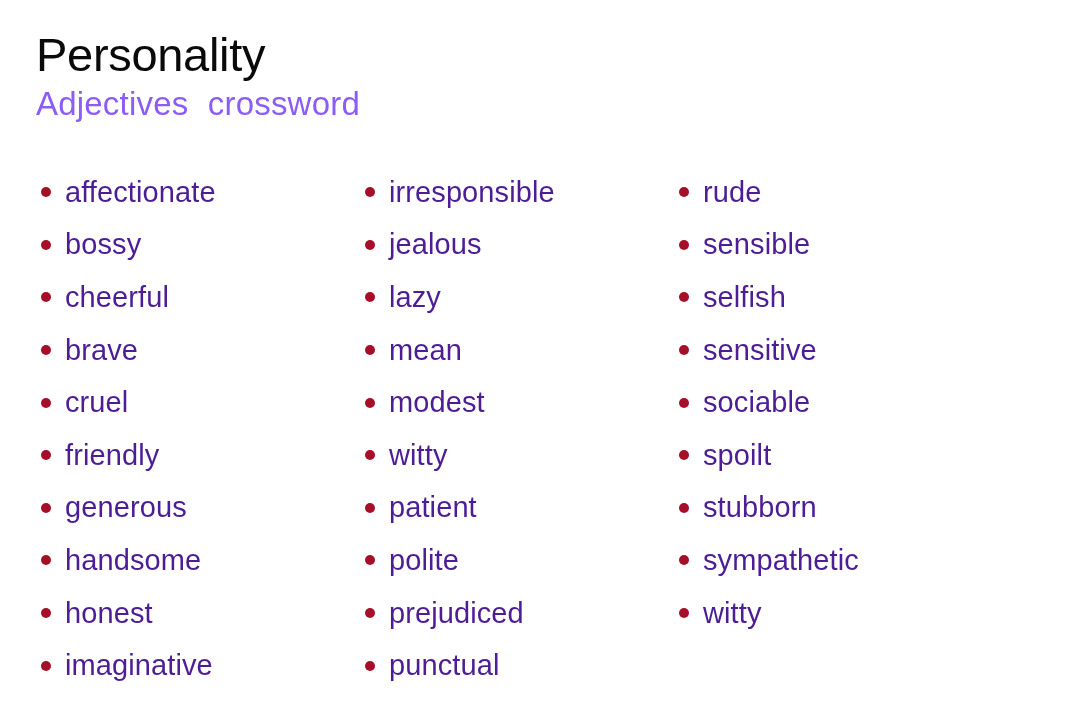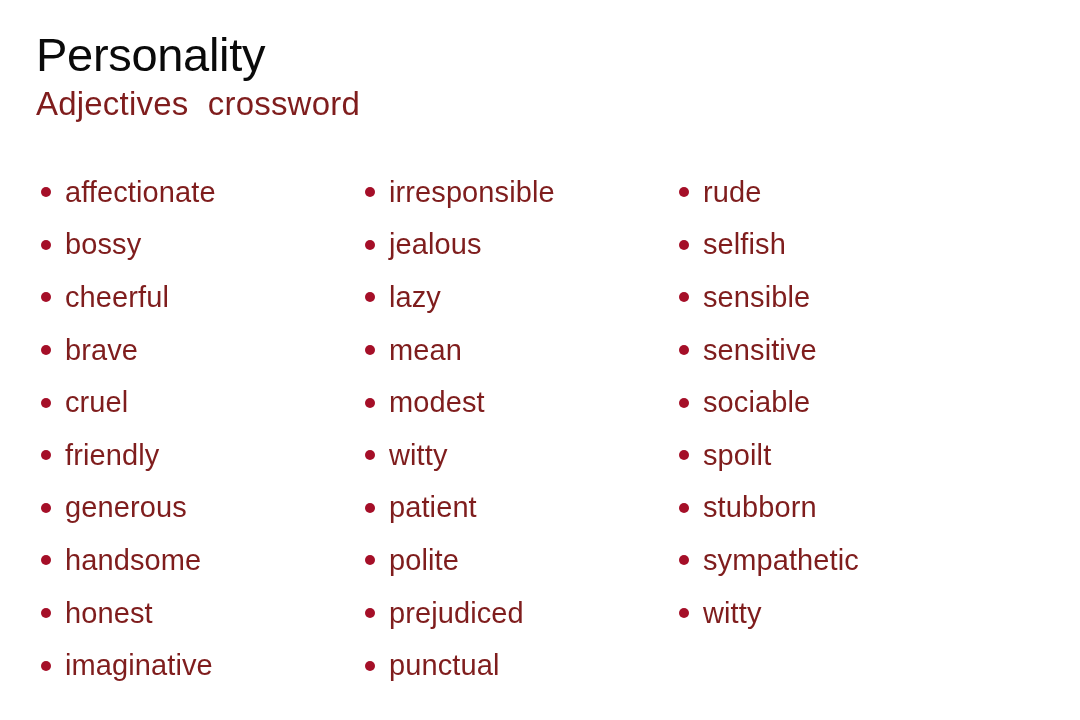--- a/index.html
+++ b/index.html
@@ -42,21 +42,21 @@
     white-space: nowrap;
   }
 
   .slide-subtitle {
     font-family: "Liberation Sans", sans-serif;
     font-size: 33px;
     font-weight: 300;
     line-height: 1.18;
     letter-spacing: 0.2px;
     word-spacing: 10px;
-    color: #7f1d1d;
+    color: #8b5cf6;
     margin: 6px 0 0 0;
     white-space: nowrap;
   }
 
   
   .word-columns {
     position: absolute;
     left: 36px;
     top: 166px;
     width: 1010px;
@@ -90,21 +90,21 @@
     margin-left: 5px;
     margin-right: 14px;
   }
 
   .word-label {
     font-family: "Liberation Sans", sans-serif;
     font-size: 29px;
     font-weight: 300;
     line-height: 1;
     letter-spacing: 0.1px;
-    color: #7f1d1d;
+    color: #4c1d95;
     white-space: nowrap;
   }
 </style>
 </head>
 <body>
 
 <div class="slide">
 
   <div class="header">
     <h1 class="slide-title">Personality</h1>
@@ -199,28 +199,28 @@
       </div>
     </div>
 
     <div class="word-column col-3">
       <div class="word-item">
         <span class="bullet-dot" style="background: rgb(165, 15, 40);"></span>
         <span class="word-label">rude</span>
       </div>
       <div class="word-item">
         <span class="bullet-dot" style="background: rgb(165, 15, 40);"></span>
+        <span class="word-label">sensible</span>
+      </div>
+      <div class="word-item">
+        <span class="bullet-dot" style="background: rgb(165, 15, 40);"></span>
         <span class="word-label">selfish</span>
       </div>
       <div class="word-item">
         <span class="bullet-dot" style="background: rgb(165, 15, 40);"></span>
-        <span class="word-label">sensible</span>
-      </div>
-      <div class="word-item">
-        <span class="bullet-dot" style="background: rgb(165, 15, 40);"></span>
         <span class="word-label">sensitive</span>
       </div>
       <div class="word-item">
         <span class="bullet-dot" style="background: rgb(165, 15, 40);"></span>
         <span class="word-label">sociable</span>
       </div>
       <div class="word-item">
         <span class="bullet-dot" style="background: rgb(165, 15, 40);"></span>
         <span class="word-label">spoilt</span>
       </div>

